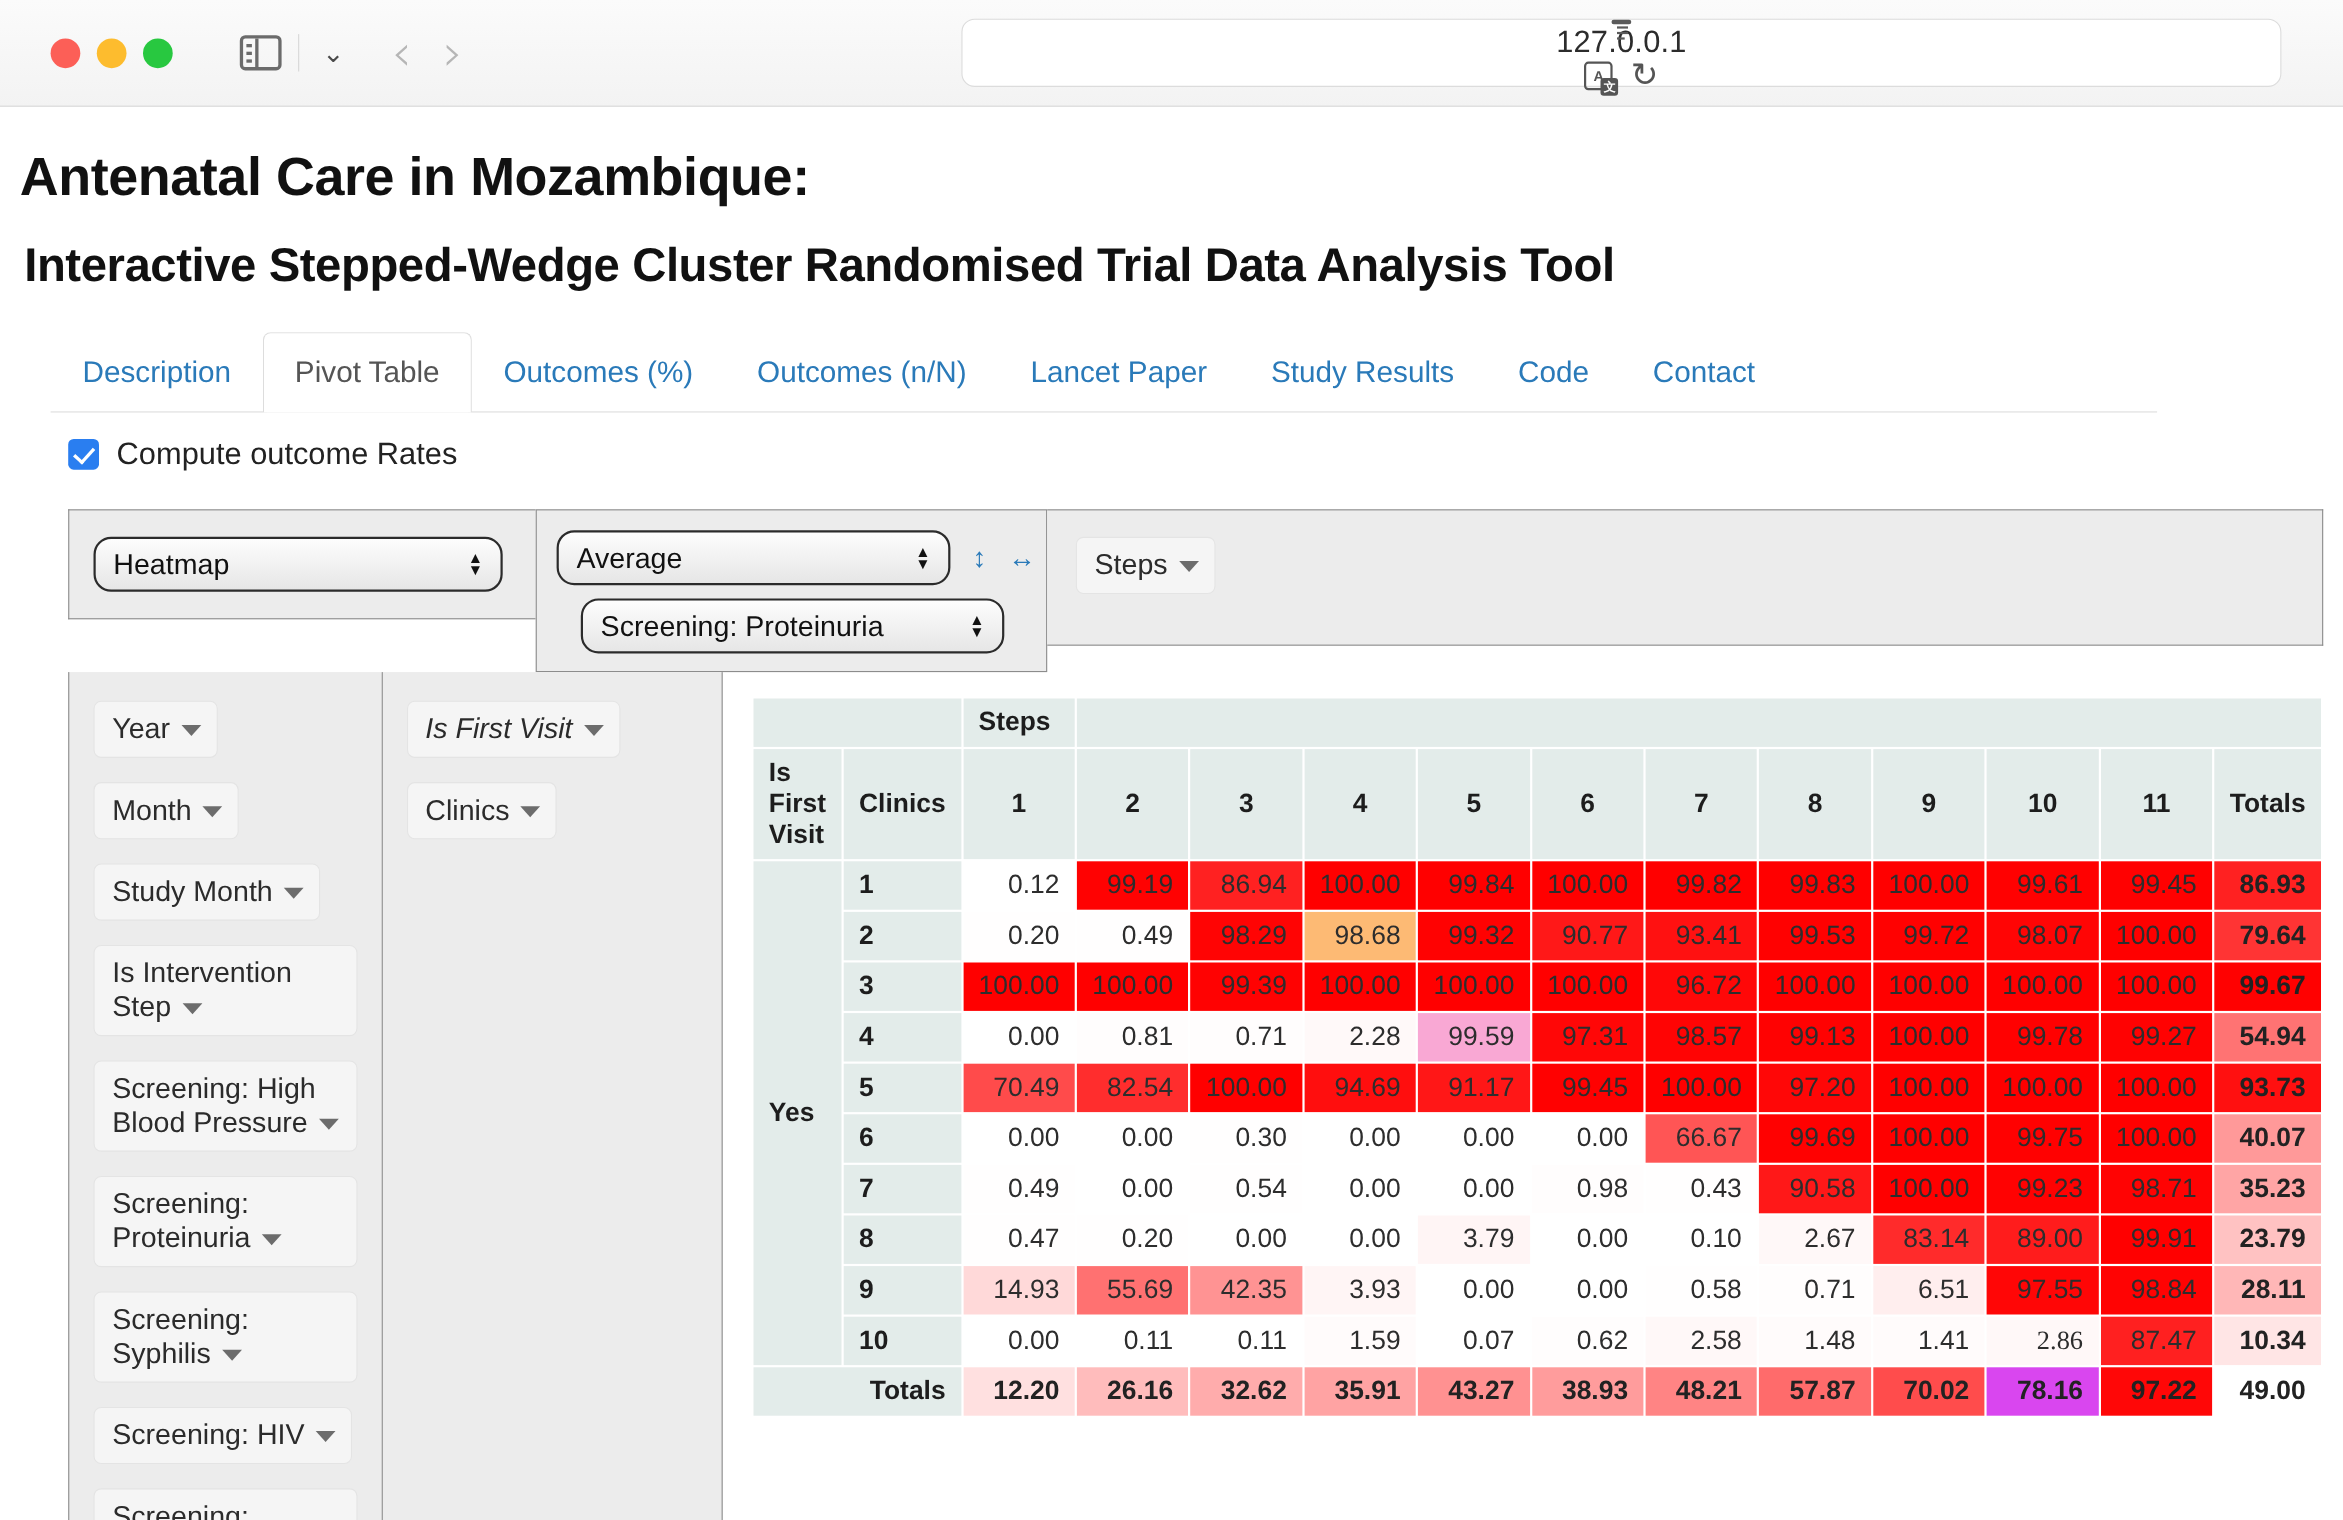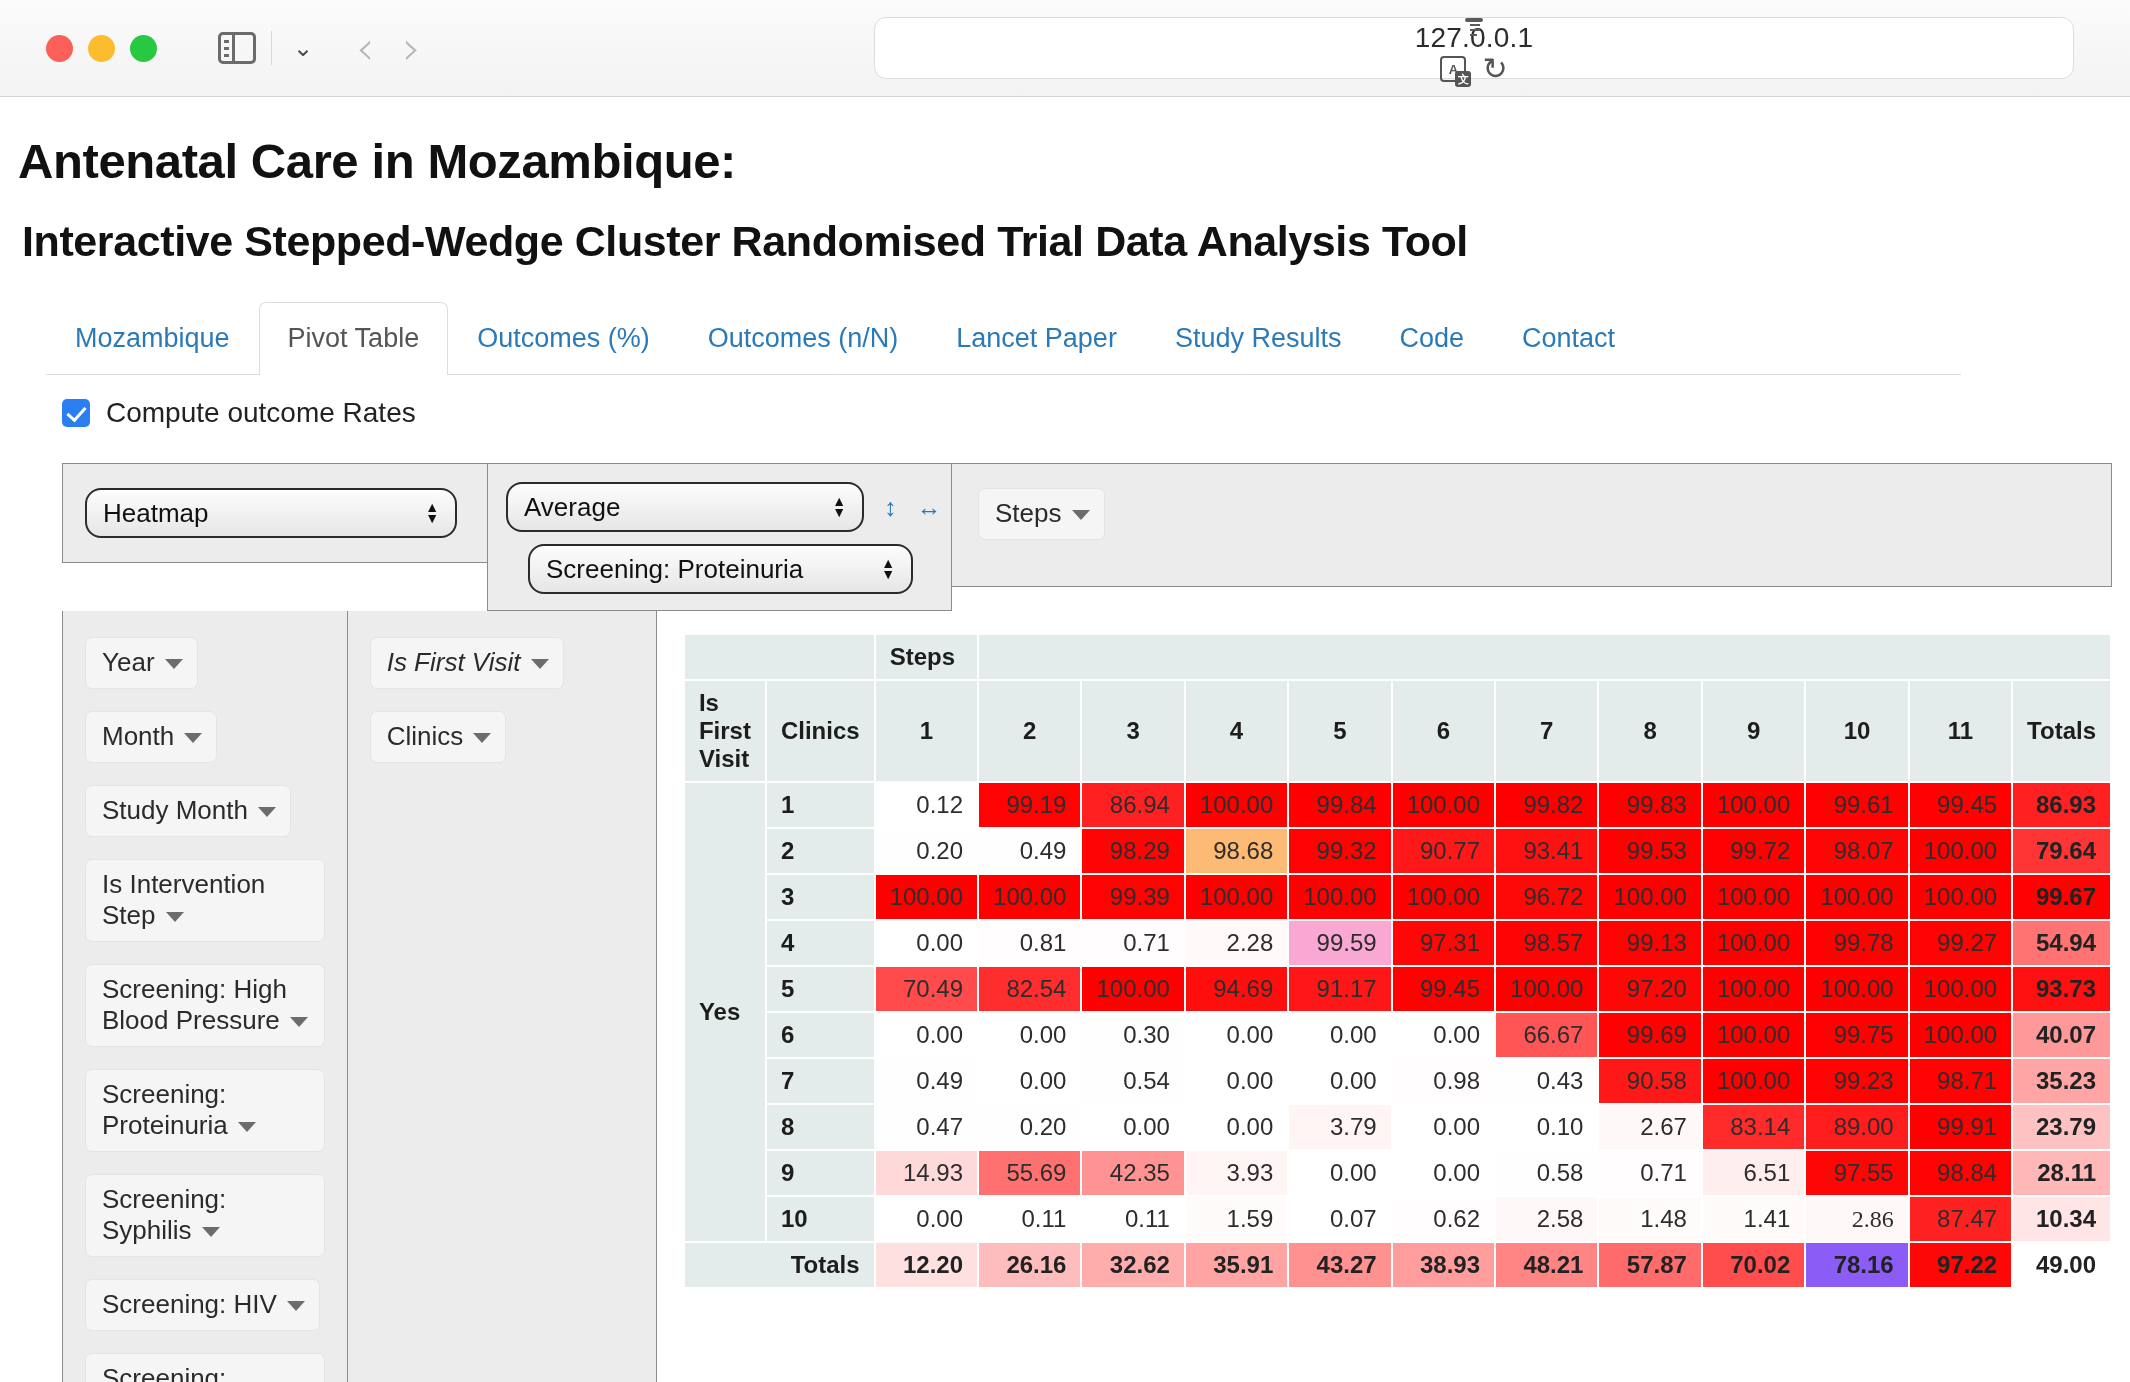--- a/index.html
+++ b/index.html
@@ -168,21 +168,21 @@
     </span>
   </div>
 </div>
 
 <div class="page">
 
   <h1 class="title">Antenatal Care in Mozambique:</h1>
   <h2 class="subtitle">Interactive Stepped-Wedge Cluster Randomised Trial Data Analysis Tool</h2>
 
   <div class="tabs">
-    <div class="tab">Mozambique</div>
+    <div class="tab">Description</div>
     <div class="tab active">Pivot Table</div>
     <div class="tab">Outcomes (%)</div>
     <div class="tab">Outcomes (n/N)</div>
     <div class="tab">Lancet Paper</div>
     <div class="tab">Study Results</div>
     <div class="tab">Code</div>
     <div class="tab">Contact</div>
   </div>
 
   <div class="check-row">
@@ -439,21 +439,21 @@
               <th class="totlbl" colspan="2">Totals</th>
               <td class="val tot" style="background: rgb(255, 224, 224);">12.20</td>
               <td class="val tot" style="background: rgb(255, 188, 188);">26.16</td>
               <td class="val tot" style="background: rgb(255, 172, 172);">32.62</td>
               <td class="val tot" style="background: rgb(255, 163, 163);">35.91</td>
               <td class="val tot" style="background: rgb(255, 145, 145);">43.27</td>
               <td class="val tot" style="background: rgb(255, 156, 156);">38.93</td>
               <td class="val tot" style="background: rgb(255, 132, 132);">48.21</td>
               <td class="val tot" style="background: rgb(255, 107, 107);">57.87</td>
               <td class="val tot" style="background: rgb(255, 76, 76);">70.02</td>
-              <td class="val tot" style="background: #8b5cf6;">78.16</td>
+              <td class="val tot" style="background: #d946ef;">78.16</td>
               <td class="val tot" style="background: rgb(255, 7, 7);">97.22</td>
               <td class="val tot" style="background: rgb(255, 255, 255);">49.00</td>
             </tr>
           </tbody>
       </table>
     </div>
   </div>
 </div>
 
 </body></html>

